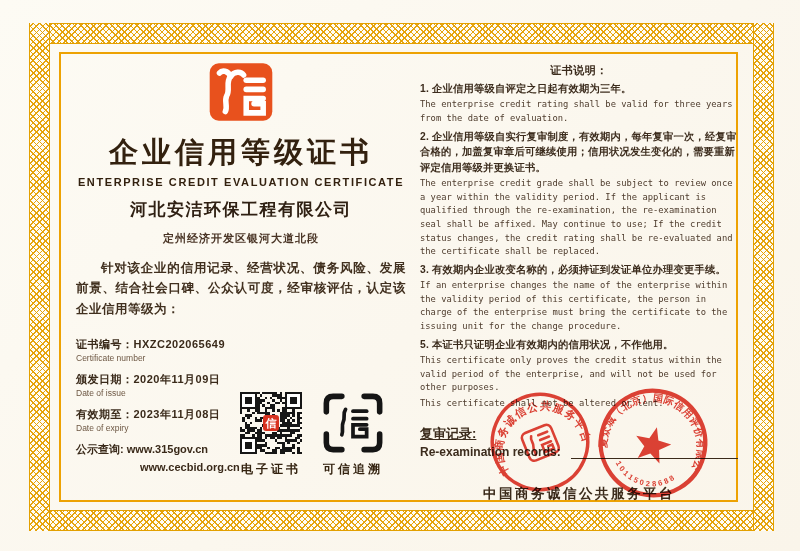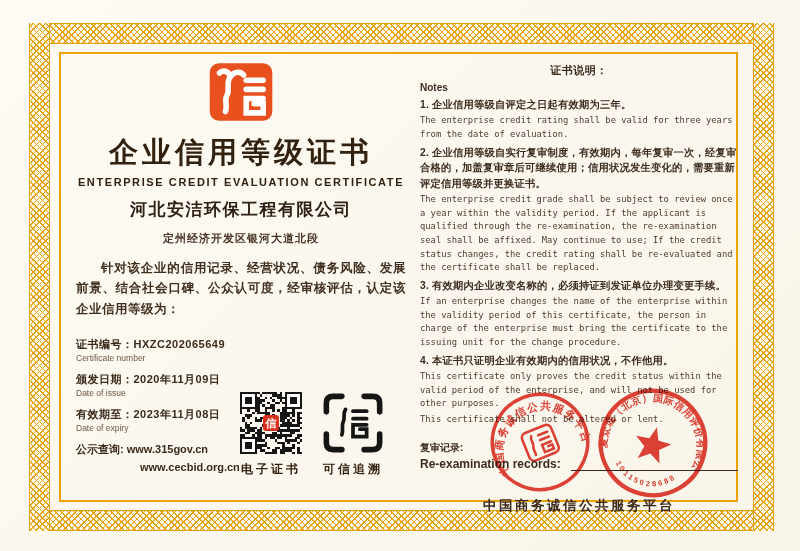--- a/index.html
+++ b/index.html
@@ -45,21 +45,21 @@
                font-size:11px; font-weight:bold; display:flex; align-items:center; justify-content:center; }
   .qr-label { font-size:12px; font-weight:bold; letter-spacing:3px; color:#33220f; margin-top:7px; white-space:nowrap; }
 
   
   .col-right { position:absolute; left:420px; top:63px; width:318px; color:#3c2c1d; }
   .notes-h-zh { font-size:11px; font-weight:bold; letter-spacing:.5px;text-align:center; }
   .notes-h-en { font-size:10px; font-weight:bold; margin-top:4px; margin-bottom:4px; }
   .note-zh { font-size:10.3px; font-weight:600; line-height:1.5; margin-top:3px; letter-spacing:.2px; }
   .note-en { font-family:"DejaVu Sans Mono","Liberation Mono",monospace; font-size:8.8px; line-height:1.55; color:#4d3b2c; margin-top:2px; }
   .review { margin-top:14px; }
-  .review-zh { font-size:10px; font-weight:bold; }
+  .review-zh { font-size:13px; font-weight:bold;text-decoration:underline; }
   .review-row { display:flex; align-items:flex-end; margin-top:2px; }
   .review-en { font-size:12px; font-weight:bold; white-space:nowrap; }
   .review-line { flex:1; border-bottom:1.5px solid #3a2a1a; margin-left:10px; height:14px; }
 
   .issuer { margin-top:26px; text-align:center; position:relative; z-index:1; }
   .issuer-pzh { font-size:13.5px; font-weight:bold; letter-spacing:2.5px; color:#3a2a1a; }
   .issuer-pen { font-size:9.5px; font-weight:bold; color:#44332a; margin-top:3px; }
 
   
   .seal { position:absolute; mix-blend-mode:multiply; opacity:.93; z-index:2; }
@@ -399,36 +399,35 @@
           <path d="M50 43 H72"></path>
           <path d="M72 53 H50 V72 H72 V60 H61"></path>
         </g>
       </svg>
       <div class="qr-label">可信追溯</div>
     </div>
   </div>
 
   <div class="col-right">
     <div class="notes-h-zh">证书说明：</div>
-    <div class="notes-h-en">Notes</div>
 
     <div>
       <div class="note-zh">1. 企业信用等级自评定之日起有效期为三年。</div>
       <div class="note-en">The enterprise credit rating shall be valid for three years from the date of evaluation.</div>
     </div>
     <div>
       <div class="note-zh">2. 企业信用等级自实行复审制度，有效期内，每年复审一次，经复审合格的，加盖复审章后可继续使用；信用状况发生变化的，需要重新评定信用等级并更换证书。</div>
       <div class="note-en">The enterprise credit grade shall be subject to review once a year within the validity period. If the applicant is qualified through the re-examination, the re-examination seal shall be affixed. May continue to use; If the credit status changes, the credit rating shall be re-evaluated and the certificate shall be replaced.</div>
     </div>
     <div>
       <div class="note-zh">3. 有效期内企业改变名称的，必须持证到发证单位办理变更手续。</div>
       <div class="note-en">If an enterprise changes the name of the enterprise within the validity period of this certificate, the person in charge of the enterprise must bring the certificate to the issuing unit for the change procedure.</div>
     </div>
     <div>
-      <div class="note-zh">4. 本证书只证明企业有效期内的信用状况，不作他用。</div>
+      <div class="note-zh">5. 本证书只证明企业有效期内的信用状况，不作他用。</div>
       <div class="note-en">This certificate only proves the credit status within the valid period of the enterprise, and will not be used for other purposes.</div>
     </div>
     <div>
       <div class="note-en">This certificate shall not be altered or lent.</div>
     </div>
 
     <div class="review">
       <div class="review-zh">复审记录:</div>
       <div class="review-row">
         <span class="review-en">Re-examination records:</span>

